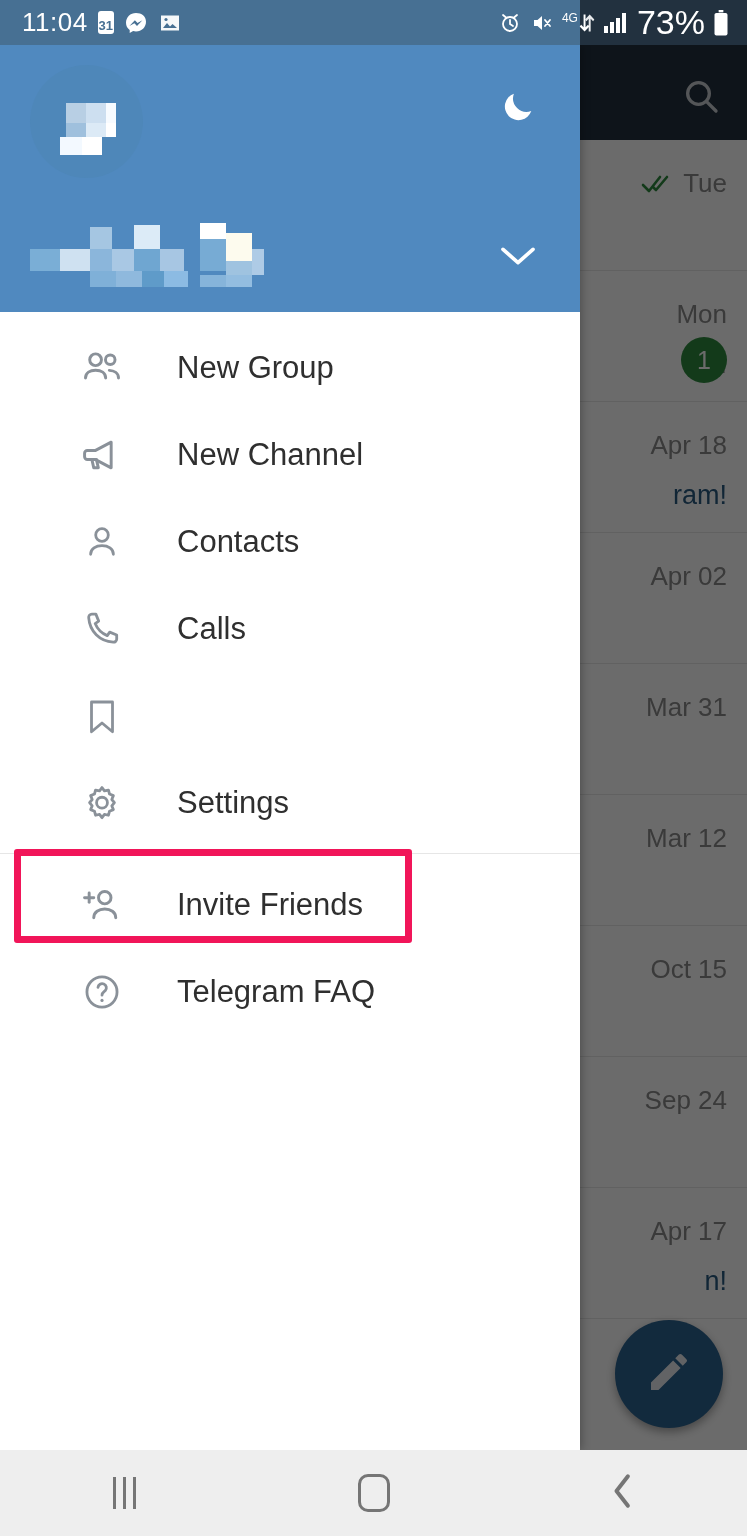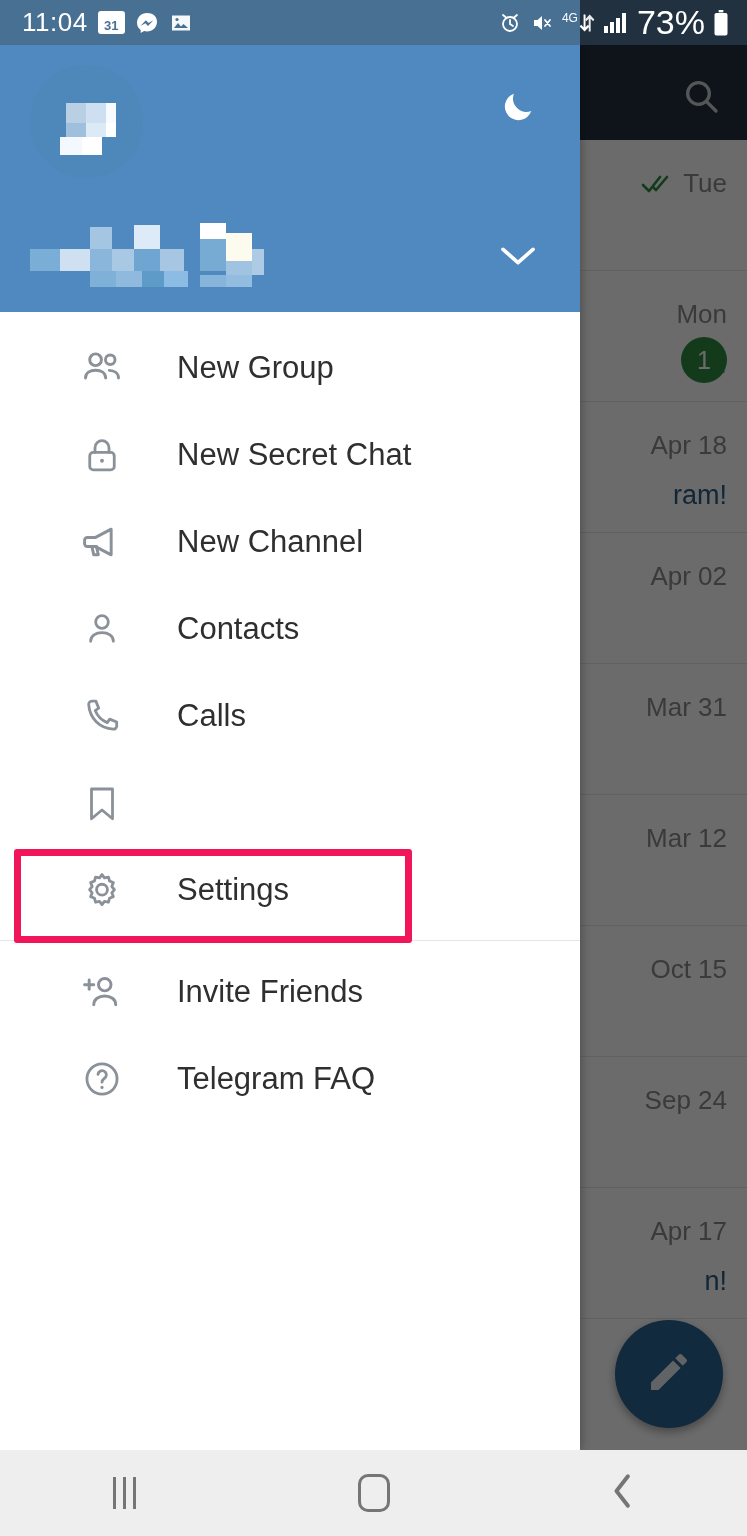--- a/index.html
+++ b/index.html
@@ -112,21 +112,21 @@
   }
   #status-right {
     position: relative; z-index: 2;
     margin-left: auto;
     display: flex; align-items: center; gap: 8px;
     padding-right: 18px;
   }
   #status-clock { font-size: 26px; letter-spacing: .5px; }
   .sb-ico { display: inline-flex; align-items: center; }
   .cal-ico {
-    width: 27px; height: 23px; border-radius: 3px;
+    width: 16px; height: 23px; border-radius: 3px;
     background: #ffffff; color: #477093;
     font-size: 13px; font-weight: bold;
     display: flex; align-items: flex-end; justify-content: center;
     line-height: 1;
     padding-bottom: 2px;
   }
   #battery-pct { font-size: 34px; }
 
   
   #drawer {
@@ -383,30 +383,20 @@
           <svg width="44" height="44" viewBox="0 0 24 24" fill="none" stroke="#8a9199" stroke-width="1.6" stroke-linecap="round">
             <circle cx="8.5" cy="7.5" r="3.2"></circle>
             <circle cx="16.5" cy="7.5" r="2.6"></circle>
             <path d="M3 17.5c0-2.8 2.5-4.3 5.5-4.3s5.5 1.5 5.5 4.3"></path>
             <path d="M16 13.3c2.6.1 5 1.5 5 4.2"></path>
           </svg>
         </span>
         <span class="menu-label">New Group</span>
       </div>
 
-      <div class="menu-item">
-        <span class="menu-icon">
-          <svg width="42" height="42" viewBox="0 0 24 24" fill="none" stroke="#8a9199" stroke-width="1.6" stroke-linecap="round">
-            <rect x="5" y="10.5" width="14" height="10" rx="2"></rect>
-            <path d="M8 10.5V7.8a4 4 0 018 0v2.7"></path>
-            <circle cx="12" cy="15.3" r="1.1" fill="#8a9199" stroke="none"></circle>
-          </svg>
-        </span>
-        <span class="menu-label">New Secret Chat</span>
-      </div>
 
       <div class="menu-item">
         <span class="menu-icon">
           <svg width="44" height="44" viewBox="0 0 24 24" fill="none" stroke="#8a9199" stroke-width="1.6" stroke-linejoin="round" stroke-linecap="round">
             <path d="M4 9.5h4.5L17 5v14l-8.5-4.5H4a1.5 1.5 0 01-1.5-1.5V11A1.5 1.5 0 014 9.5z"></path>
             <path d="M6.5 14.5l1 4.5h2.5l-1-4.5"></path>
           </svg>
         </span>
         <span class="menu-label">New Channel</span>
       </div>

